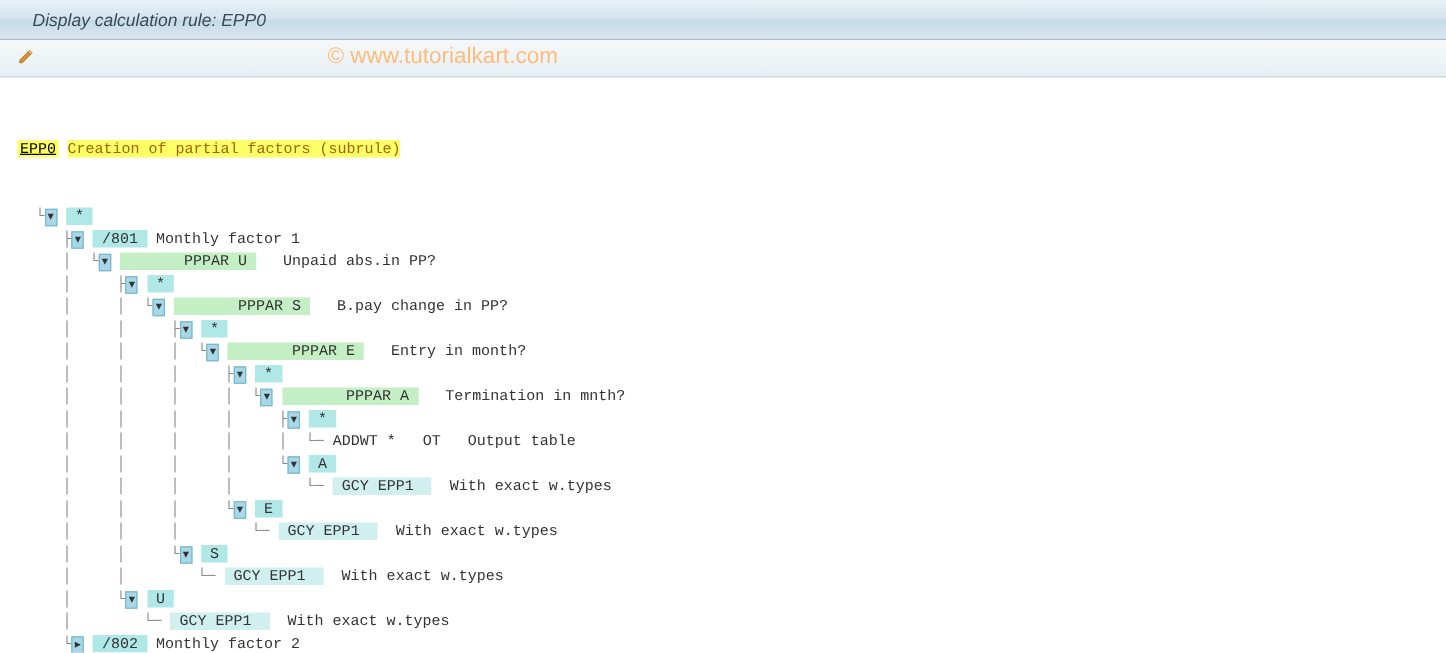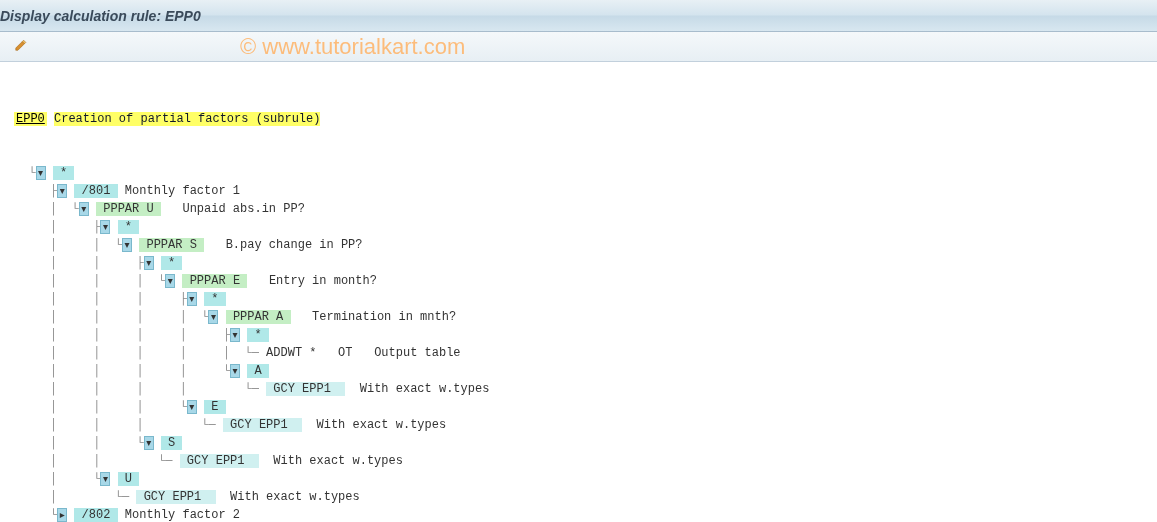--- a/index.html
+++ b/index.html
@@ -11,23 +11,23 @@
       height: 522px;
       overflow: hidden;
       position: relative;
     }
     .titlebar {
       height: 32px;
       background: linear-gradient(to bottom, #e8f0f5 0%, #d4e4ee 48%, #c6dae7 52%, #d8e7f0 100%);
       border-bottom: 1px solid #a8bccc;
       display: flex;
       align-items: center;
-      padding-left: 0;
+      padding-left: 26px;
       font-style: italic;
-      font-weight: bold;
+      font-weight: normal;
       font-size: 14px;
       color: #3a4a5a;
     }
     .toolbar {
       height: 30px;
       background: linear-gradient(to bottom, #f5f8fa 0%, #e7eff4 100%);
       border-bottom: 1px solid #c2d0dc;
       display: flex;
       align-items: center;
       padding-left: 10px;
@@ -38,42 +38,42 @@
       display:flex;
       align-items:center;
       justify-content:center;
       border: 1px solid transparent;
       border-radius: 3px;
       cursor: pointer;
     }
     .pencil-icon svg { width:14px; height:14px; }
     .watermark {
       position:absolute;
-      left: 240px;
+      left: 262px;
       top: 34px;
-      font-size: 22px;
+      font-size: 18px;
       color: #ffb366;
       opacity: 0.85;
       font-family: Verdana, sans-serif;
       pointer-events: none;
     }
     .content {
       padding: 12px 14px;
       font-family: "Courier New", monospace;
       font-size: 12px;
       line-height: 18px;
       white-space: pre;
       color: #333;
     }
     .root-code { background:#ffff66; color:#000; padding:0 2px;text-decoration:underline; }
-    .root-desc { background:#ffff66; color:#0f172a;}
+    .root-desc { background:#ffff66; color:#a16207;}
     .exp { background:#a8d8e8; color:#333; display:inline-block; width:10px; text-align:center; font-family: Arial, sans-serif; font-size:10px; line-height:12px; cursor:pointer; border:1px solid #7ab8cc;}
     .col { background:#a8d8e8; color:#333; display:inline-block; width:10px; text-align:center; font-family: Arial, sans-serif; font-size:10px; line-height:12px; cursor:pointer; border:1px solid #7ab8cc;}
     .hl-cyan { background:#b0e8e8; }
-    .hl-green { background:#c4eec4; }
+    .hl-green { background:#c4eec4;padding-left:44px; }
     .hl-lightcyan { background:#d0f0f0;margin-top:13px; }
     .branch { color:#888; }
     .row { height:18px; }
   </style>
 </head>
 <body>
 
 <div class="titlebar">
   <span>Display calculation rule: EPP0</span>
 </div>

